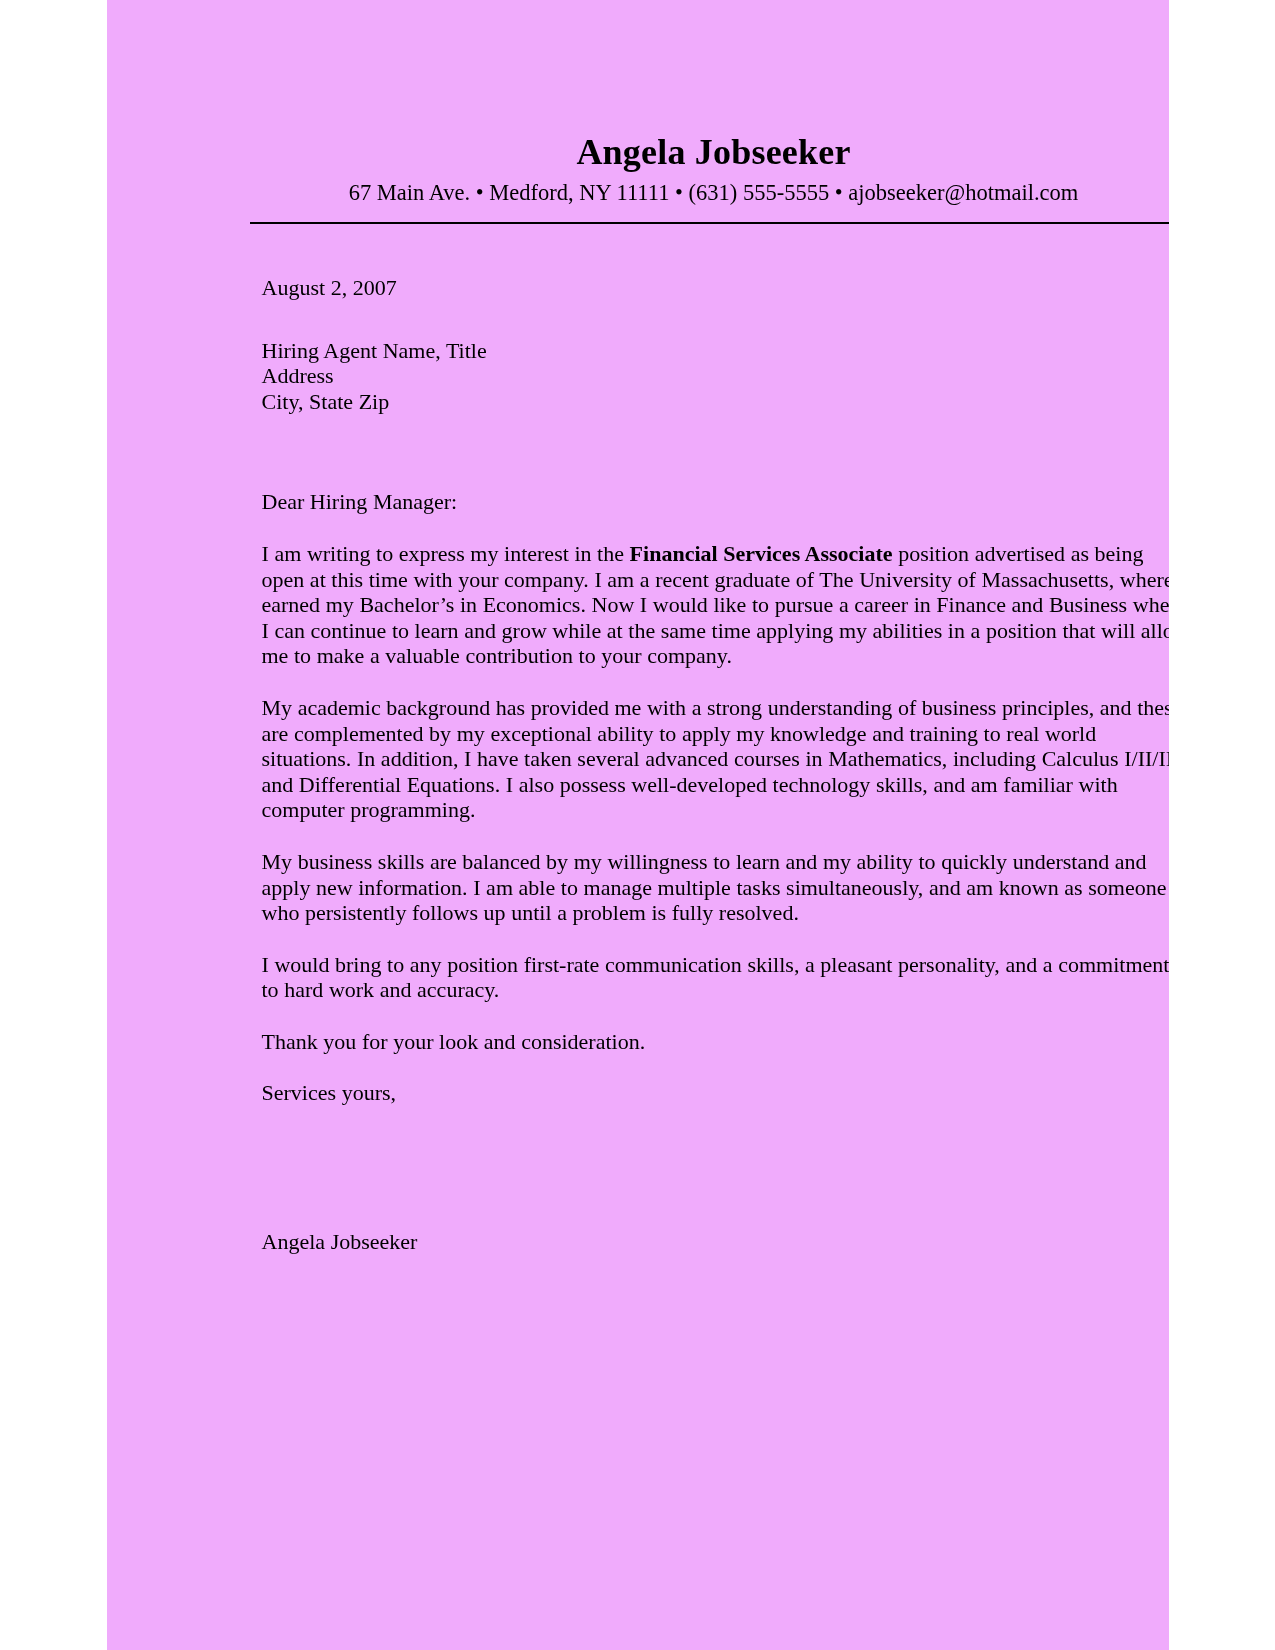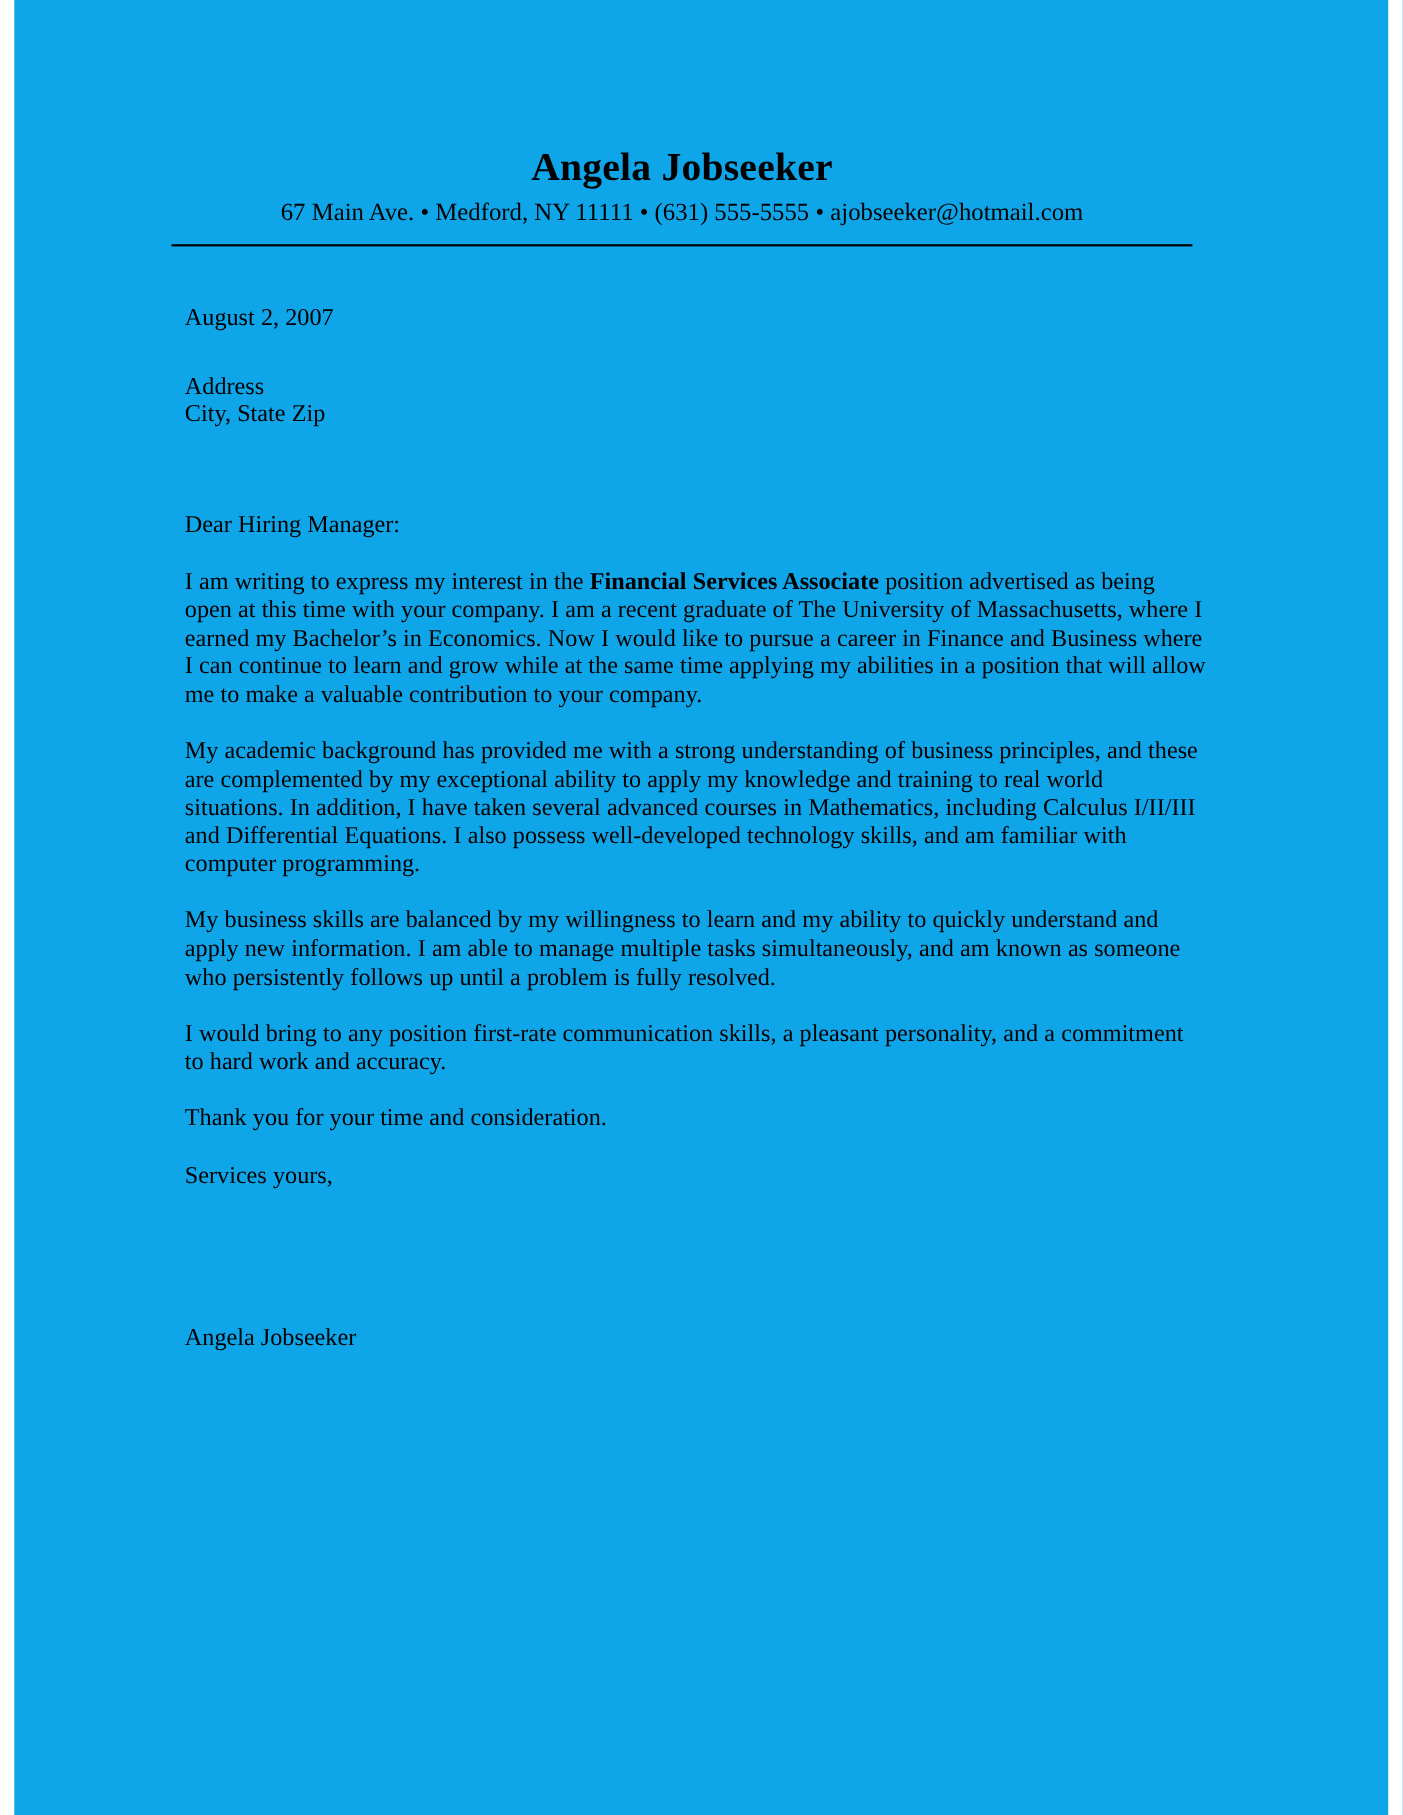--- a/index.html
+++ b/index.html
@@ -2,23 +2,23 @@
 <html><head>
 <meta charset="utf-8">
 <style>
   html, body {
     margin: 0;
     padding: 0;
     background: #ffffff;
   }
   .page {
     position: relative;
-    width: 1249px;
+    width: 1062px;
     height: 1650px;
-    background: #0ea5e9;
+    background: #f0abfc;
     margin: 0 auto;
     overflow: hidden;
     font-family: "Liberation Serif", "DejaVu Serif", serif;
     color: #000000;
   }
 
   
   .letterhead {
     position: absolute;
     left: 143px;
@@ -101,35 +101,36 @@
     <div class="lh-name">Angela Jobseeker</div>
     <div class="lh-contact">67 Main Ave. • Medford, NY 11111 • (631) 555-5555 • ajobseeker@hotmail.com</div>
   </div>
   <div class="lh-rule"></div>
 
   <div class="body-col">
 
     <div class="date-line">August 2, 2007</div>
 
     <div class="recipient">
+      <div>Hiring Agent Name, Title</div>
       <div>Address</div>
       <div>City, State Zip</div>
     </div>
 
     <div class="salutation">Dear Hiring Manager:</div>
 
     <p class="para"><span>I am writing to express my interest in the </span><b>Financial Services Associate</b><span> position advertised as being open at this time with your company.  I am a recent graduate of The University of Massachusetts, where I earned my Bachelor’s in Economics.  Now I would like to pursue a career in Finance and Business where I can continue to learn and grow while at the same time applying my abilities in a position that will allow me to make a valuable contribution to your company.</span></p>
 
     <p class="para">My academic background has provided me with a strong understanding of business principles, and these are complemented by my exceptional ability to apply my knowledge and training to real world situations.  In addition, I have taken several advanced courses in Mathematics, including Calculus I/II/III and Differential Equations.  I also possess well-developed technology skills, and am familiar with computer programming.</p>
 
     <p class="para">My business skills are balanced by my willingness to learn and my ability to quickly understand and apply new information.  I am able to manage multiple tasks simultaneously, and am known as someone who persistently follows up until a problem is fully resolved.</p>
 
     <p class="para">I would bring to any position first-rate communication skills, a pleasant personality, and a commitment to hard work and accuracy.</p>
 
 
-    <div class="thanks">Thank you for your time and consideration.</div>
+    <div class="thanks">Thank you for your look and consideration.</div>
 
     <div class="closing">Services yours,</div>
 
     <div class="signature">Angela Jobseeker</div>
 
   </div>
 </div>
 
 </body></html>

